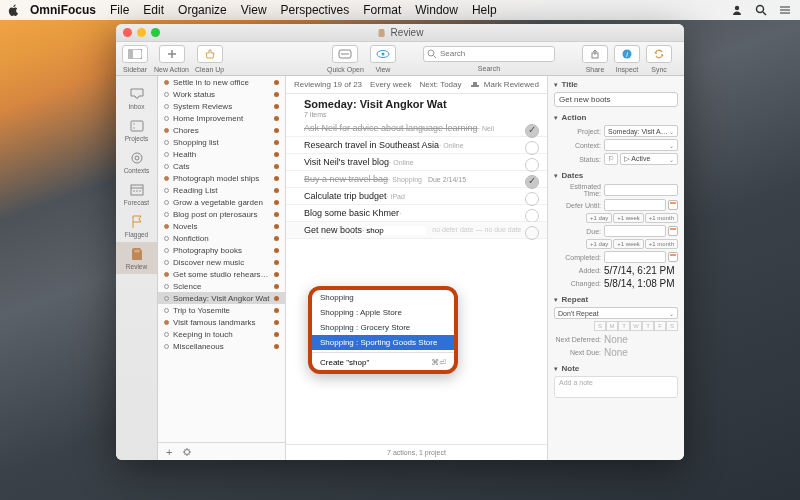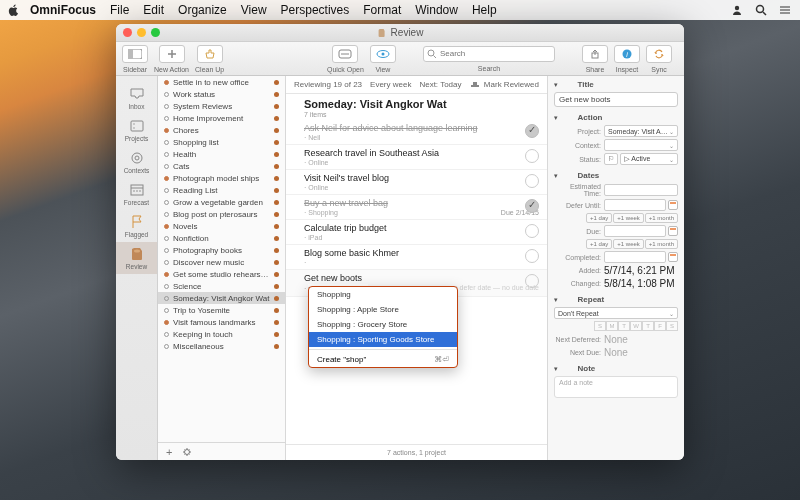--- a/index.html
+++ b/index.html
@@ -41,39 +41,39 @@
     .pl-row .txt { flex:1; white-space:nowrap; overflow:hidden; text-overflow:ellipsis;}
     .pl-row .rd { width:5px; height:5px; border-radius:50%; background:#b8672f; flex:0 0 auto;}
     .pl-foot { position:absolute; bottom:0; left:0; right:0; height:18px; border-top:1px solid #d8d8d8; display:flex; align-items:center; gap:10px; padding:0 8px; font-size:11px; color:#777;}
     .main { flex:1; background:#fff; display:flex; flex-direction:column; border-right:1px solid #d8d8d8; position:relative;}
     .rev-hdr { height:18px; border-bottom:1px solid #e5e5e5; display:flex; align-items:center; padding:0 8px; font-size:8px; color:#666;}
     .rev-hdr .rh-r{ margin-left:auto; display:flex; align-items:center; gap:4px;}
     .proj-title { padding:4px 8px 2px 18px; }
     .proj-title .pt { font-size:11px; font-weight:600; color:#222;}
     .proj-title .sub { font-size:7px; color:#999; margin-top:1px;}
     .tasks { flex:1; overflow:hidden;}
-    .task { padding:3px 8px 3px 18px; border-bottom:1px solid #f0f0f0; position:relative; display:flex; flex-direction:column;}
+    .task { padding:3px 8px 3px 18px; border-bottom:1px solid #f0f0f0; position:relative; display:flex; flex-direction:row;align-items:center;}
     .task .tt { font-size:9px; color:#222;}
     .task.done .tt { text-decoration:line-through; color:#999;}
     .task .meta { font-size:7px; color:#aaa; margin-top:1px; display:flex; gap:6px;}
     .task .meta .due { margin-left:auto; color:#999;}
     .task .chk { position:absolute; right:8px; top:4px; width:14px; height:14px; border:1px solid #ccc; border-radius:50%;}
     .task.done .chk { background:#c9c9c9; border-color:#bbb;}
     .task.done .chk::after{ content:"✓"; position:absolute; left:2px; top:-1px; font-size:10px; color:#555;}
     .task.sel { background:#fafafa; }
     .task .inp { font-size:8px; border:none; outline:none; width:60px; }
-    .autocomplete { position:absolute; top:210px; left:22px; width:150px; background:#fff; border:1px solid #c2410c; border-radius:4px; box-shadow:0 4px 14px rgba(0,0,0,.25); font-size:8px; z-index:50;}
+    .autocomplete { position:absolute; top:210px; left:22px; width:150px; background:#fff; border:4px solid #c2410c; border-radius:12px; box-shadow:0 4px 14px rgba(0,0,0,.25); font-size:8px; z-index:50;}
     .ac-row { padding:3px 8px; color:#333;}
     .ac-row.hl { background:#2f6fd8; color:#fff;}
     .ac-sep { border-top:1px solid #e0e0e0; margin:2px 0;}
     .ac-create { display:flex; justify-content:space-between; align-items:center; padding:3px 8px;}
     .main-foot { height:16px; border-top:1px solid #e5e5e5; font-size:7px; color:#888; display:flex; align-items:center; justify-content:center;}
     .inspector { width:136px; background:#f7f7f7; overflow:hidden; font-size:8px; color:#444; padding:4px 6px 0;}
     .insp-sec { margin-bottom:6px;}
-    .insp-sec .hdr { display:flex; align-items:center; gap:20px; font-size:8px; color:#555; margin-bottom:3px;}
+    .insp-sec .hdr { display:flex; align-items:center; gap:4px; font-size:8px; color:#555; margin-bottom:3px;}
     .insp-sec .hdr .tri { font-size:7px;}
     .field { display:flex; align-items:center; margin-bottom:2px;}
     .field .lab { width:50px; text-align:right; font-size:7px; color:#888; padding-right:3px;}
     .field .val { flex:1; font-size:10px; color:#222;}
     .field .ctrl { flex:1; height:12px; border:1px solid #ccc; border-radius:2px; background:#fff; font-size:7px; padding:0 3px; display:flex; align-items:center; justify-content:space-between;}
     .field .ctrl .dd{color:#888;font-size:6px;}
     .chips { display:flex; gap:1px; justify-content:flex-end; margin-bottom:2px;}
     .chip { font-size:6px; padding:0 3px; height:10px; border:1px solid #ccc; border-radius:2px; background:#fafafa; color:#777; display:flex; align-items:center;}
     .cal-ico { width:10px; height:10px; border:1px solid #bbb; border-radius:2px; background:#fff; margin-left:2px; position:relative;}
     .cal-ico::before{content:""; position:absolute; top:1px; left:1px; right:1px; height:2px; background:#e96; }

